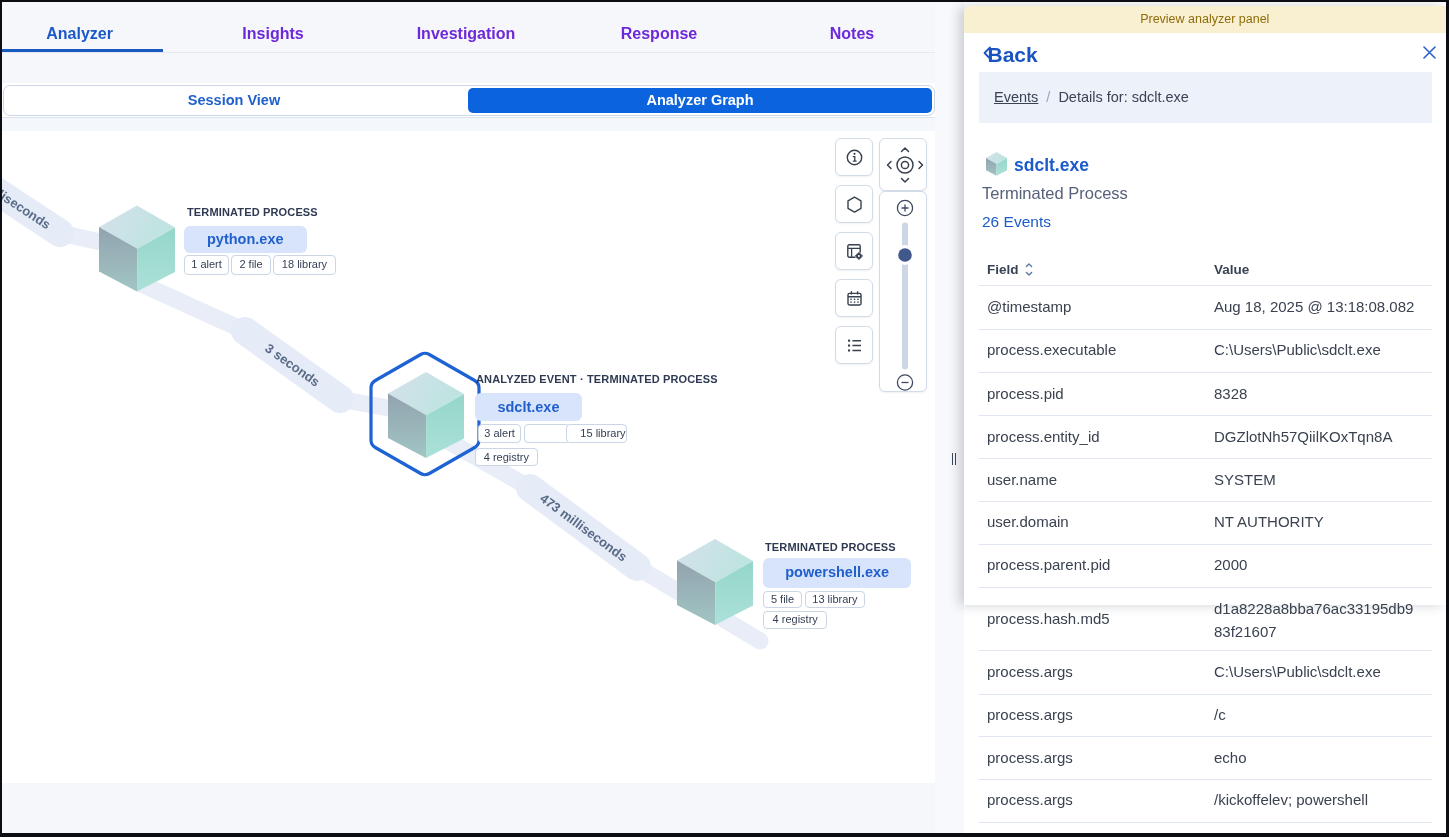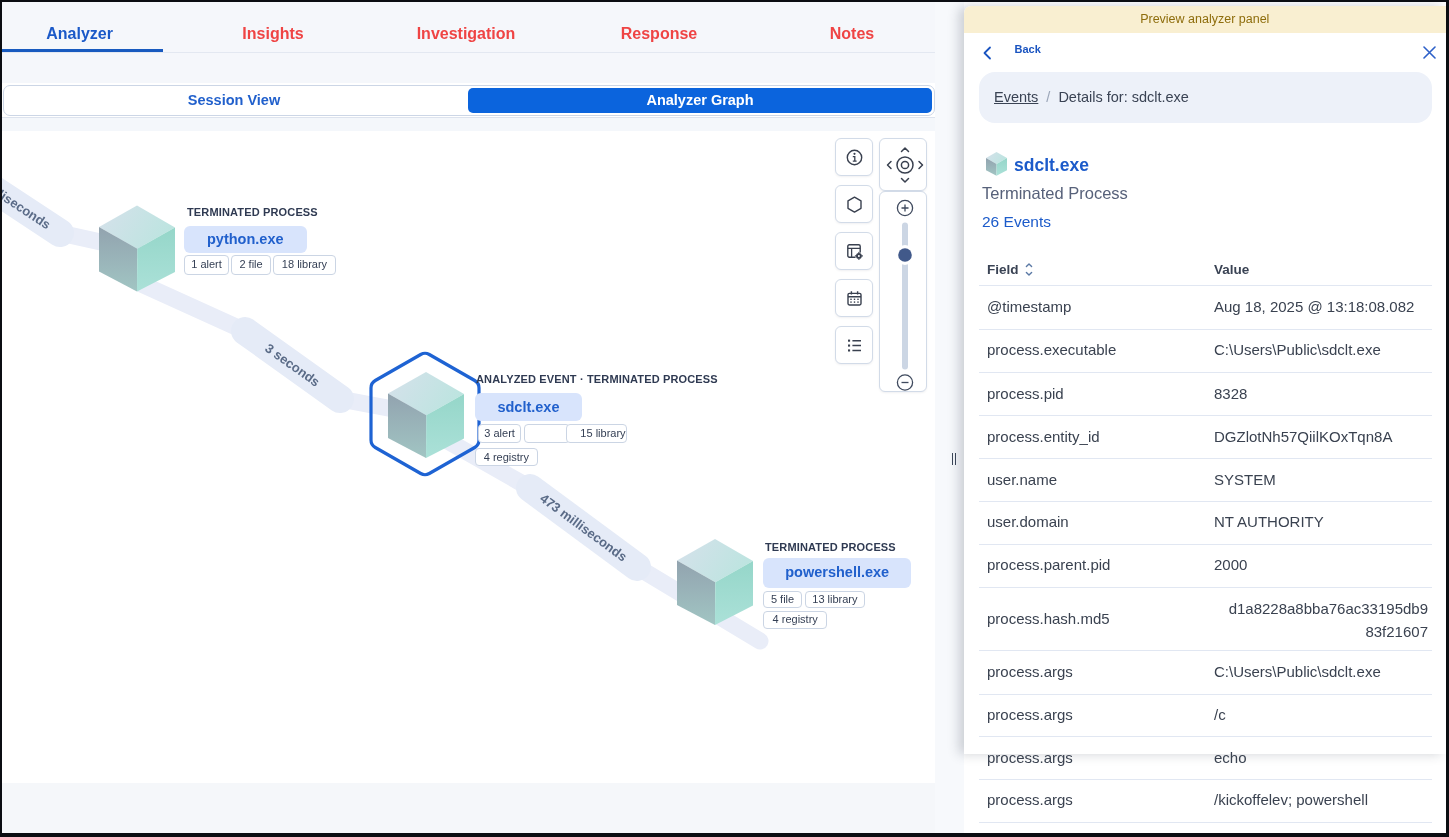--- a/index.html
+++ b/index.html
@@ -1,45 +1,45 @@
 <!DOCTYPE html>
 <html><head>
 <meta charset="utf-8">
 <style>
   html,body{margin:0;padding:0;}
   body{width:1449px;height:837px;background:#0b0d12;position:relative;font-family:"Liberation Sans",sans-serif;overflow:hidden;}
   #app{position:absolute;left:2px;top:2px;width:1444px;height:831px;background:#fff;overflow:hidden;}
   .abs{position:absolute;}
   
   #tabbar{position:absolute;left:0;top:0;width:933px;height:50px;background:#f5f7fb;border-bottom:1px solid #e3e8f1;}
-  .tab{position:absolute;top:7px;height:50px;line-height:50px;font-size:16px;font-weight:700;color:#ef4444;text-align:center;}
+  .tab{position:absolute;top:7px;height:50px;line-height:50px;font-size:16px;font-weight:700;color:#6d28d9;text-align:center;}
   .tab.active{color:#1b59c8;}
   #tabul{position:absolute;left:0;top:46.5px;width:161px;height:3.2px;background:#185abf;}
   #tabgap{position:absolute;left:0;top:51px;width:933px;height:30px;background:#f5f7fb;}
   #segrow{position:absolute;left:0;top:81px;width:933px;height:34px;background:#fff;border-bottom:1px solid #dde3ee;}
   #segctl{position:absolute;left:1px;top:2px;width:930px;height:29px;border:1px solid #ccd6e6;border-radius:7px;background:#fff;}
   #segblue{position:absolute;left:464px;top:2px;width:464px;height:25px;background:#0b64dd;border-radius:5px;color:#fff;font-weight:700;font-size:14.5px;text-align:center;line-height:25px;}
   #segses{position:absolute;left:0;top:0;width:460px;height:29px;color:#2160cc;font-weight:600;font-size:14.5px;text-align:center;line-height:29px;}
   #strip2{position:absolute;left:0;top:116px;width:933px;height:13px;background:#f4f7fb;}
   #graph{position:absolute;left:0;top:129px;width:933px;height:652px;background:#fff;}
   #botstrip{position:absolute;left:0;top:781px;width:933px;height:50px;background:#f5f7fa;}
   #midstrip{position:absolute;left:933px;top:0;width:28.5px;height:831px;background:#f7f9fc;}
   .hbar{position:absolute;width:1.7px;height:12px;background:#3b4659;top:451px;}
   
   .ntitle{position:absolute;font-size:11px;font-weight:700;color:#2f3a52;letter-spacing:.15px;white-space:nowrap;}
   .npill{position:absolute;background:#d8e4fc;border-radius:6px;color:#2160cc;font-weight:600;font-size:14.5px;text-align:center;white-space:nowrap;}
   .chip{position:absolute;background:#fff;border:1px solid #cbd5e4;border-radius:4px;font-size:11px;color:#343f54;text-align:center;white-space:nowrap;box-sizing:border-box;}
   
   .tbtn{position:absolute;width:38px;height:38px;background:#fff;border:1px solid #d2dbe8;border-radius:6px;box-shadow:0 1px 2px rgba(60,70,90,.08);box-sizing:border-box;}
   .tpanel{position:absolute;background:#fff;border:1px solid #d2dbe8;border-radius:6px;box-shadow:0 1px 2px rgba(60,70,90,.08);box-sizing:border-box;}
   
-  #panel{position:absolute;left:961.5px;top:4px;width:482.5px;height:748px;background:#fff;border-radius:7px 0 0 0;box-shadow:-5px 0 12px rgba(40,50,70,.22);}
+  #panel{position:absolute;left:961.5px;top:4px;width:482.5px;height:599px;background:#fff;border-radius:7px 0 0 0;box-shadow:-5px 0 12px rgba(40,50,70,.22);}
   #banner{position:absolute;left:0;top:0;width:100%;height:27px;background:#f9efd1;border-radius:7px 0 0 0;color:#8e6d0c;font-size:12.5px;font-weight:500;text-align:center;line-height:27px;}
-  #backtxt{position:absolute;left:51px;top:37px;font-size:11px;font-weight:600;color:#1a54c0;}
-  #crumb{position:absolute;left:15.5px;top:66px;width:453px;height:51px;background:#edf1f9;border-radius:16px;font-size:14.5px;color:#3a4354;line-height:51px;}
+  #backtxt{position:absolute;left:24px;top:37px;font-size:21px;font-weight:600;color:#1a54c0;}
+  #crumb{position:absolute;left:15.5px;top:66px;width:453px;height:51px;background:#edf1f9;border-radius:0;font-size:14.5px;color:#3a4354;line-height:51px;}
   #crumb .ev{margin-left:15px;text-decoration:underline;}
   #crumb .sep{color:#9aa5b8;margin:0 8px;}
   #ptitle{position:absolute;left:50.5px;top:149px;font-size:17.5px;font-weight:700;color:#1c5bca;}
   #psub{position:absolute;left:18.5px;top:178px;font-size:16.5px;color:#57617a;}
   #pev{position:absolute;left:18.5px;top:207px;font-size:15.5px;font-weight:500;color:#1c5bca;}
   
   #ptable{position:absolute;left:15.5px;top:246px;width:453px;}
   .trow{position:absolute;left:0;width:453px;border-bottom:1px solid #e1e7f2;}
   .fcell{position:absolute;left:8px;font-size:15px;color:#3a4250;}
   .vcell{position:absolute;left:235px;font-size:15px;color:#3a4250;width:214px;line-height:18px;}
@@ -255,21 +255,21 @@
         <span class="vcell" style="top:132.5px;">8328</span>
       <span class="fcell" style="top:175.5px;">process.entity_id</span>
         <span class="vcell" style="top:175.5px;">DGZlotNh57QiilKOxTqn8A</span>
       <span class="fcell" style="top:218.5px;">user.name</span>
         <span class="vcell" style="top:218.5px;">SYSTEM</span>
       <span class="fcell" style="top:261px;">user.domain</span>
         <span class="vcell" style="top:261px;">NT AUTHORITY</span>
       <span class="fcell" style="top:304px;">process.parent.pid</span>
         <span class="vcell" style="top:304px;">2000</span>
       <span class="fcell" style="top:357.5px;">process.hash.md5</span>
-        <span class="vcell" style="top:345px;line-height:23px;text-align:right;">d1a8228a8bba76ac33195db9<br>83f21607</span>
+        <span class="vcell" style="top:345px;line-height:23px;">d1a8228a8bba76ac33195db9<br>83f21607</span>
       <span class="fcell" style="top:411px;">process.args</span>
         <span class="vcell" style="top:411px;">C:\Users\Public\sdclt.exe</span>
       <span class="fcell" style="top:453.5px;">process.args</span>
         <span class="vcell" style="top:453.5px;">/c</span>
       <span class="fcell" style="top:496.5px;">process.args</span>
         <span class="vcell" style="top:496.5px;">echo</span>
       <span class="fcell" style="top:539px;">process.args</span>
         <span class="vcell" style="top:539px;">/kickoffelev; powershell</span>
     </div>
   </div>

